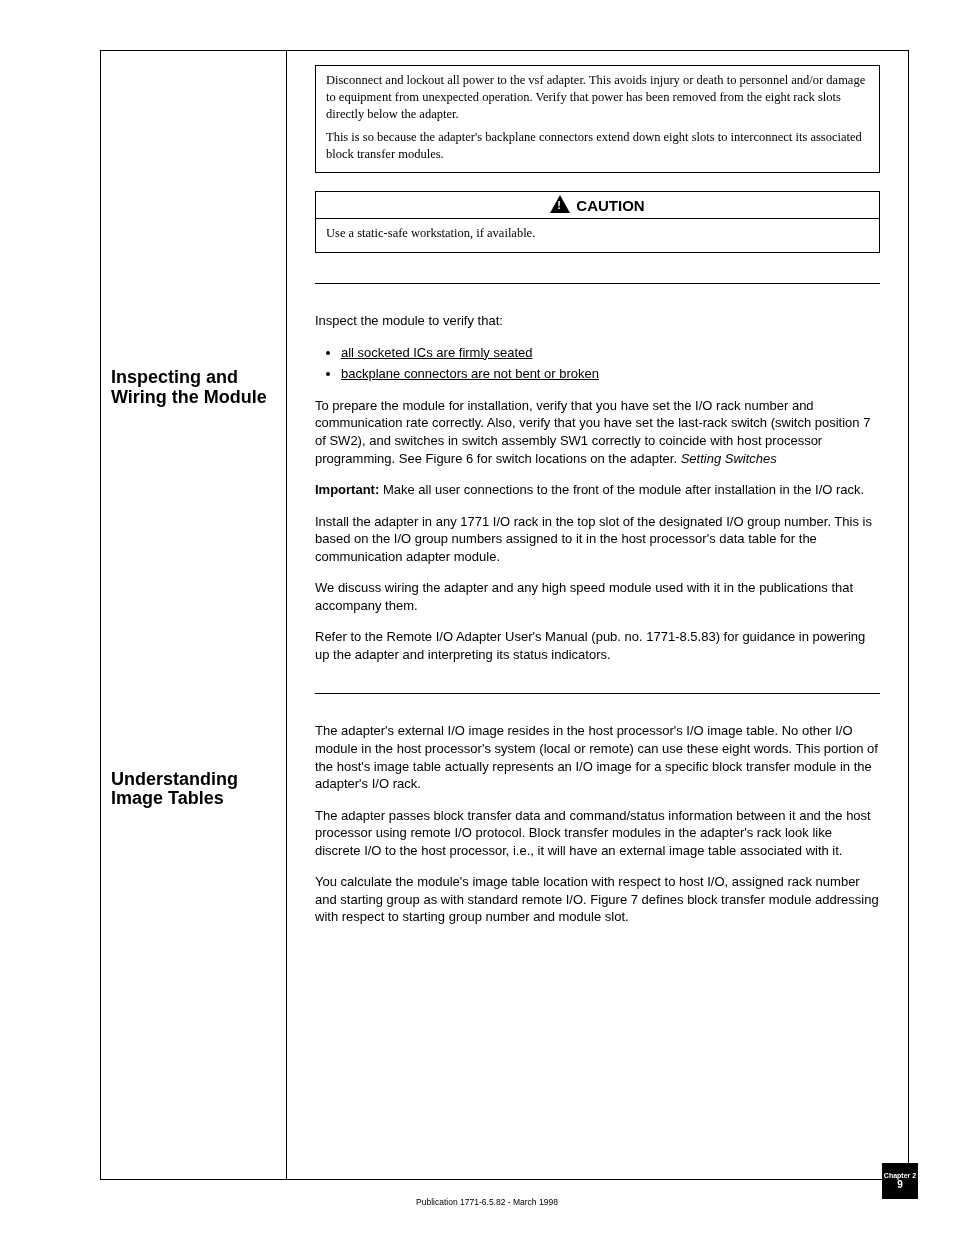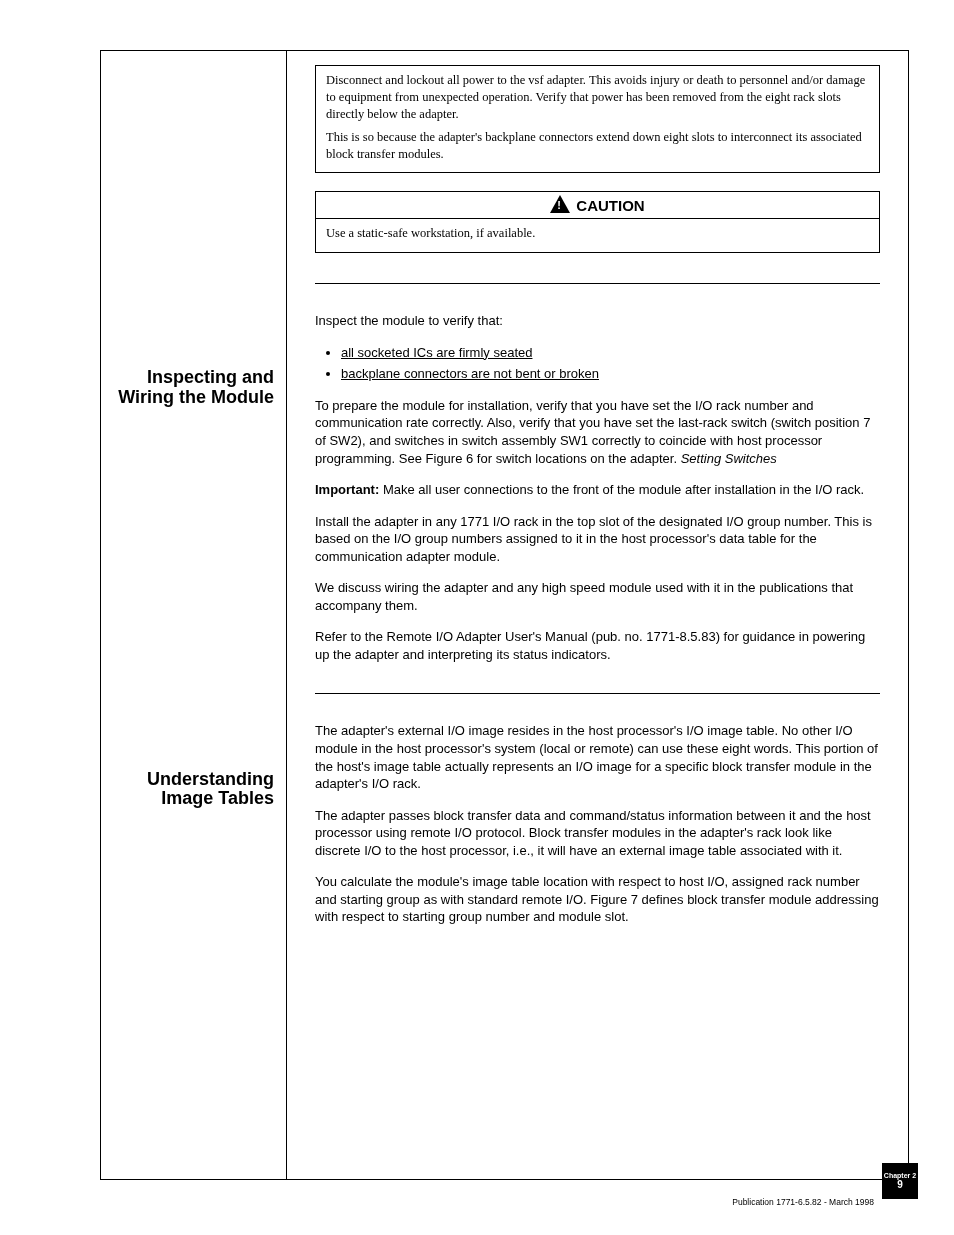--- a/index.html
+++ b/index.html
@@ -21,21 +21,20 @@
     height: 1130px;
     display: flex;
     flex-direction: row;
     box-sizing: border-box;
   }
   .side-col {
     width: 186px;
     border-right: 1px solid #000;
     box-sizing: border-box;
     padding: 295px 12px 12px 10px;
-    text-align: right;
   }
   .side-head {
     font-family: Arial, Helvetica, sans-serif;
     font-weight: bold;
     font-size: 18px;
     line-height: 1.1;
     margin-top: 22px;
   }
   .side-head.second {
     margin-top: 362px;
@@ -133,21 +132,21 @@
     font-weight: bold;
   }
   .footer-line {
     position: absolute;
     left: 100px;
     right: 80px;
     bottom: 28px;
     font-family: Arial, Helvetica, sans-serif;
     font-size: 8.5px;
     display: flex;
-    justify-content: flex-end;
+    justify-content: center;
   }
 </style>
 </head>
 <body>
 
 <div class="page">
   <div class="frame">
 
     <div class="side-col">
       <div class="side-head">

